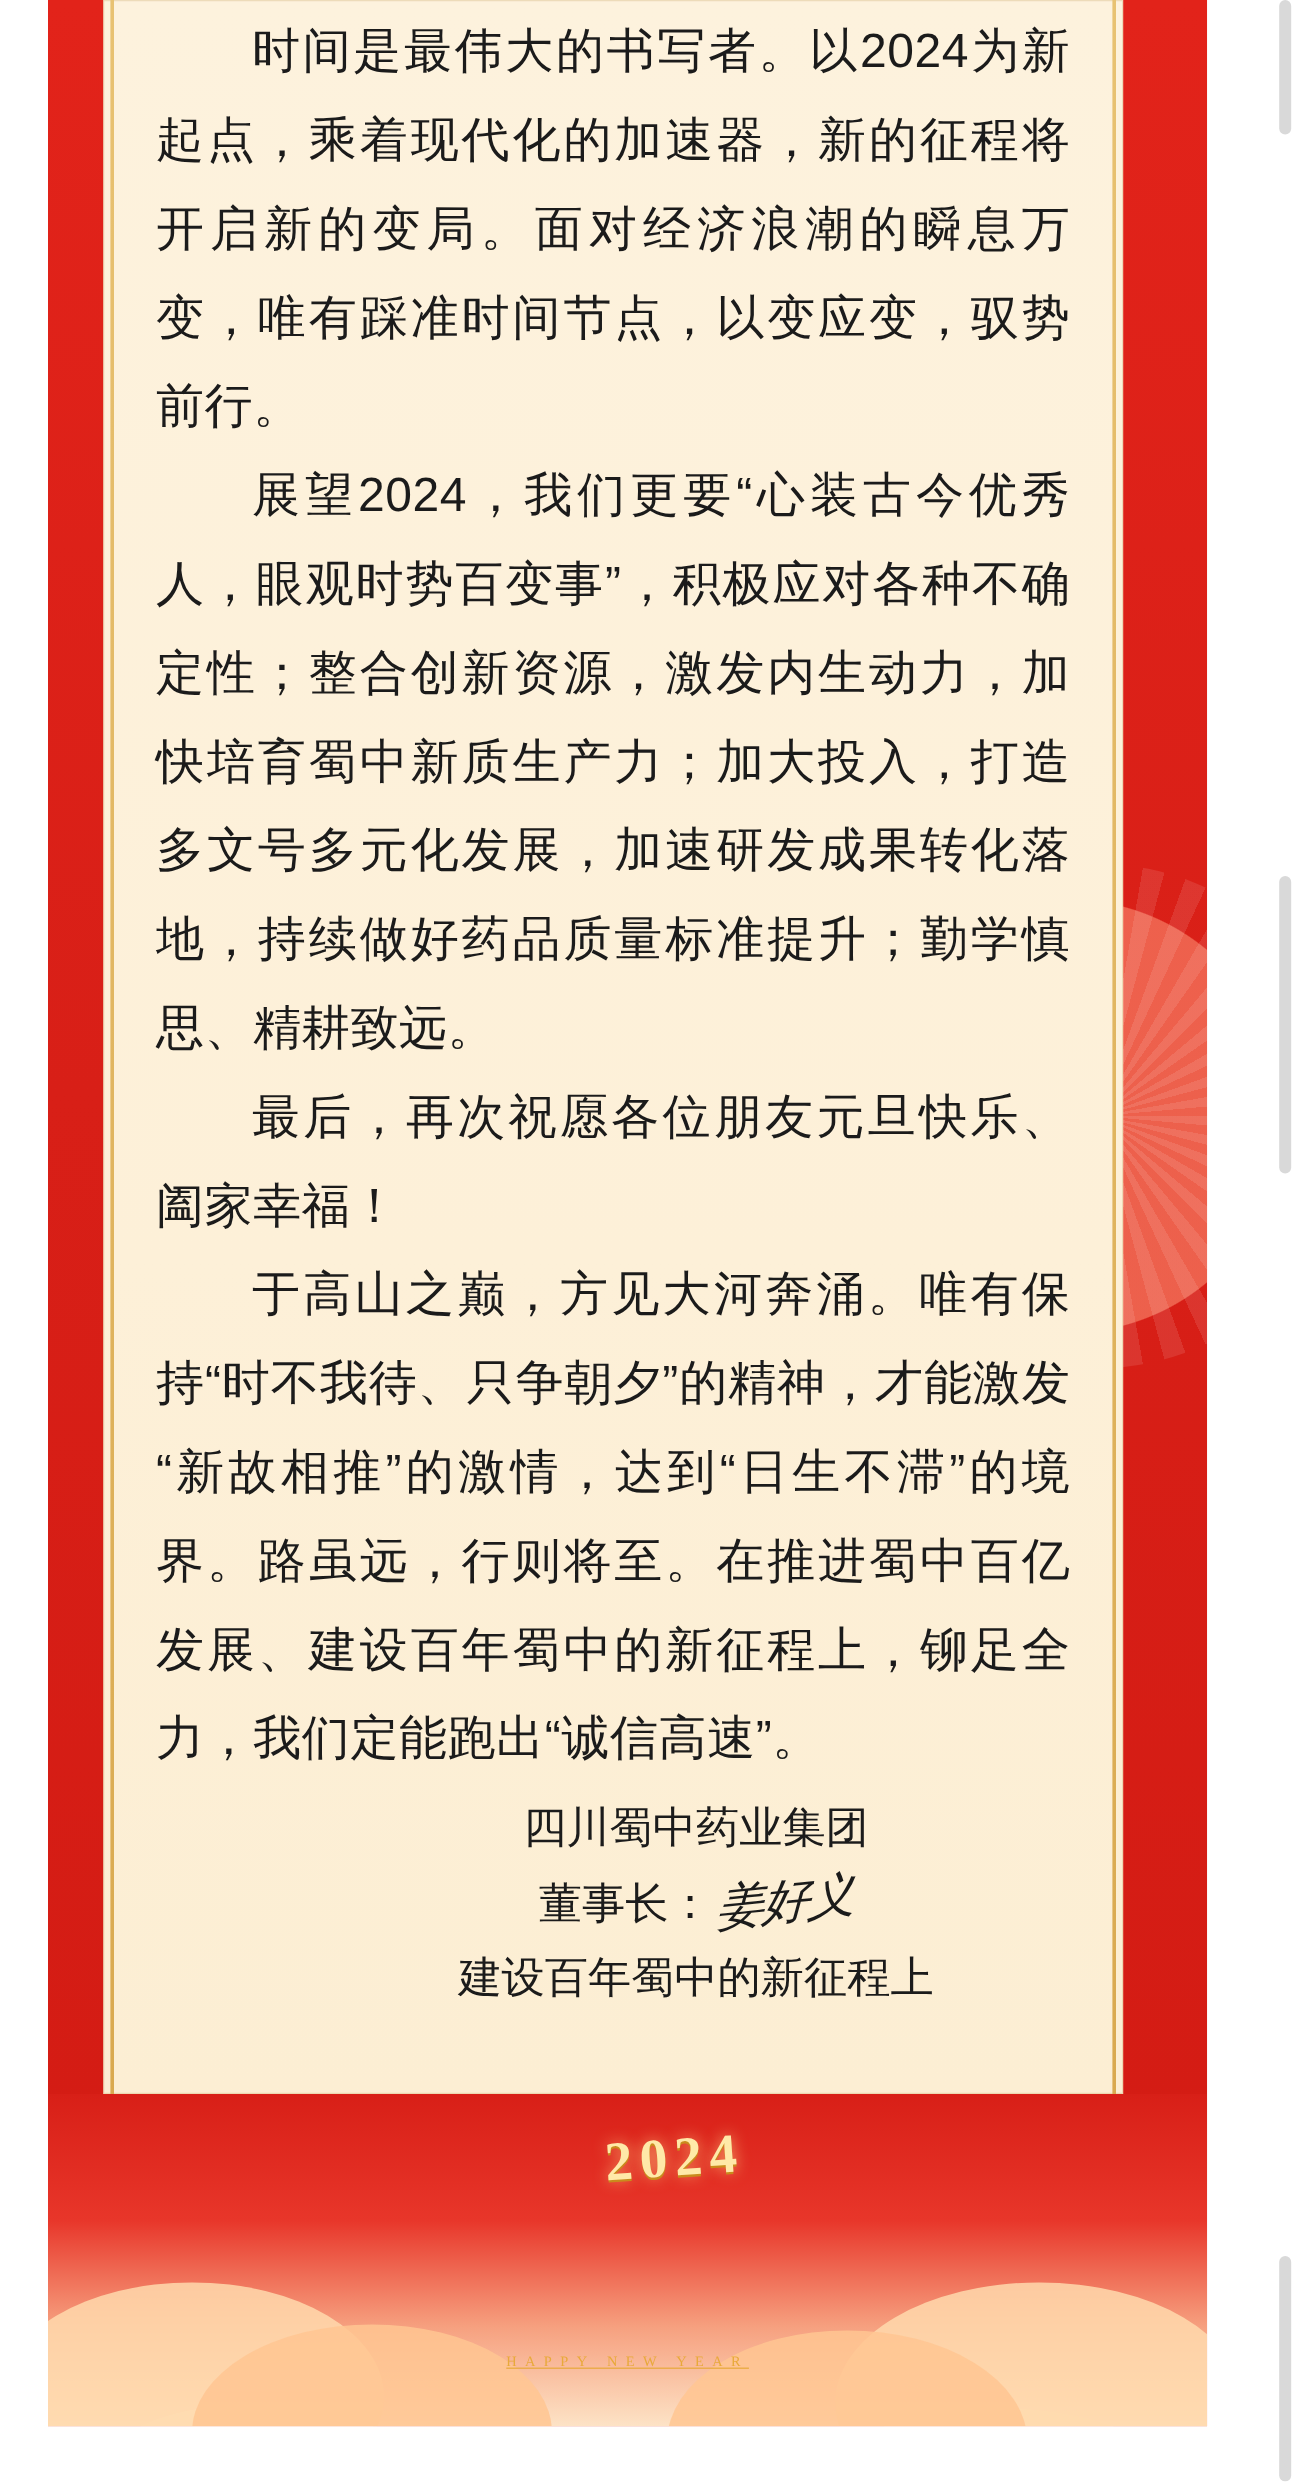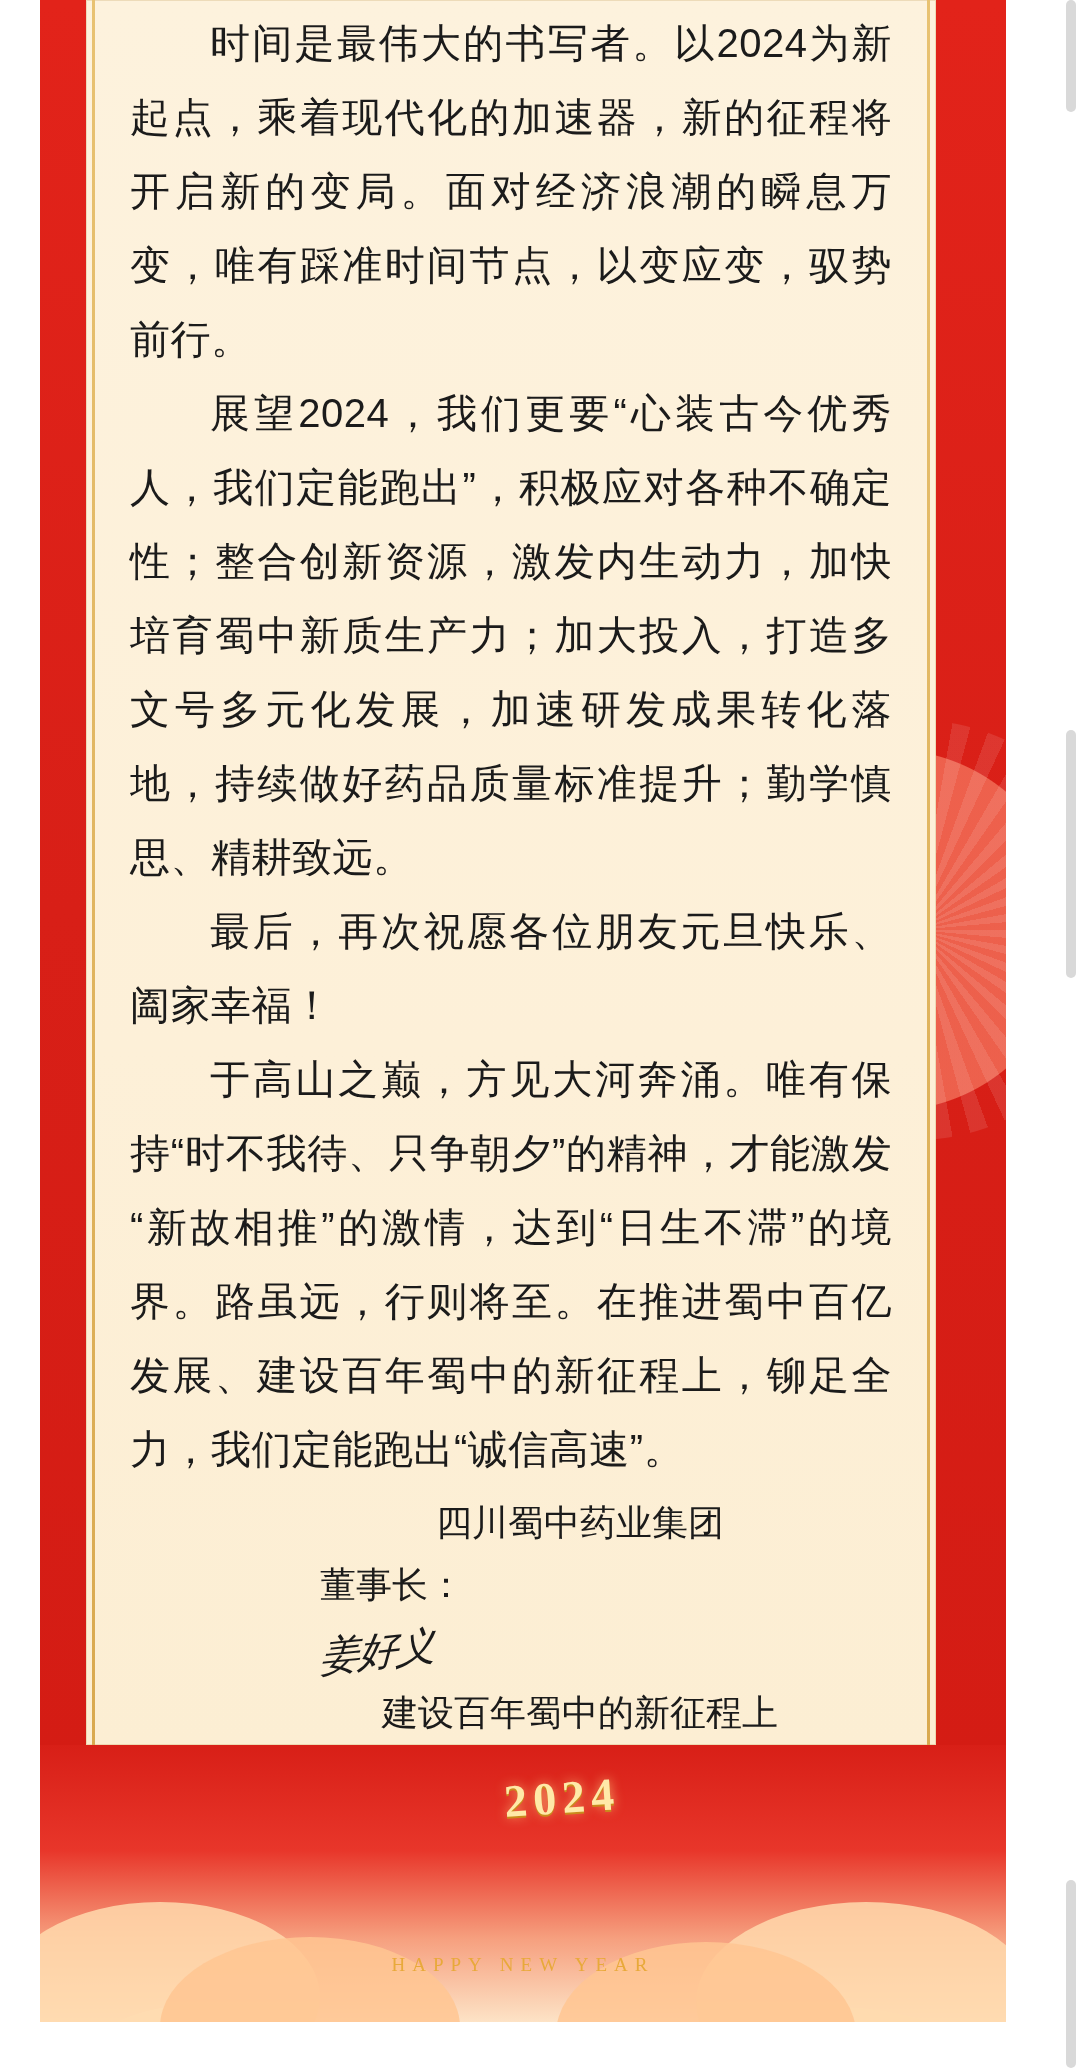--- a/index.html
+++ b/index.html
@@ -120,21 +120,20 @@
   }
   .sig-line {
     display: block;
     white-space: nowrap;
   }
   .sig-chair {
     display: flex;
     justify-content: center;
     align-items: baseline;
     gap: 4px;
-    flex-direction: column;
   }
   .handwriting {
     font-family: "DejaVu Serif", serif;
     font-style: italic;
     font-size: 40px;
     transform: rotate(-6deg) skewX(-8deg);
     display: inline-block;
     letter-spacing: -2px;
     color: #1b1b1b;
   }
@@ -188,25 +187,26 @@
     -webkit-background-clip: text;
     background-clip: text;
     color: transparent;
     text-shadow: 0 6px 10px rgba(120,30,10,0.35);
   }
   .banner-sub {
     position: absolute;
     left: 50%;
     bottom: 46px;
     transform: translateX(-50%);
-    font-size: 19px;
+    font-size: 12px;
     letter-spacing: 7px;
     color: #e8a93a;
     font-family: "Liberation Serif", serif;
     white-space: nowrap;
+    text-decoration: underline;
   }
 
   
   .bottom-gap {
     position: absolute;
     left: 0;
     right: 0;
     top: 2022px;
     height: 46px;
     background: #ffffff;
@@ -230,21 +230,21 @@
   <div class="left-rail"></div>
 
   <div class="poster">
 
     <div class="sunburst"></div>
 
     <div class="paper">
 
       <div class="body-text">
         <p>时间是最伟大的书写者。以2024为新起点，乘着现代化的加速器，新的征程将开启新的变局。面对经济浪潮的瞬息万变，唯有踩准时间节点，以变应变，驭势前行。</p>
-        <p>展望2024，我们更要“心装古今优秀人，我们定能跑出”，积极应对各种不确定性；整合创新资源，激发内生动力，加快培育蜀中新质生产力；加大投入，打造多文号多元化发展，加速研发成果转化落地，持续做好药品质量标准提升；勤学慎思、精耕致远。</p>
+        <p>展望2024，我们更要“心装古今优秀人，眼观时势百变事”，积极应对各种不确定性；整合创新资源，激发内生动力，加快培育蜀中新质生产力；加大投入，打造多文号多元化发展，加速研发成果转化落地，持续做好药品质量标准提升；勤学慎思、精耕致远。</p>
         <p>最后，再次祝愿各位朋友元旦快乐、阖家幸福！</p>
         <p>于高山之巅，方见大河奔涌。唯有保持“时不我待、只争朝夕”的精神，才能激发“新故相推”的激情，达到“日生不滞”的境界。路虽远，行则将至。在推进蜀中百亿发展、建设百年蜀中的新征程上，铆足全力，我们定能跑出“诚信高速”。</p>
       </div>
 
       <div class="signature">
         <span class="sig-line">四川蜀中药业集团</span>
         <span class="sig-line sig-chair">
           <span>董事长：</span>
           <span class="handwriting">姜好义</span>
         </span>

